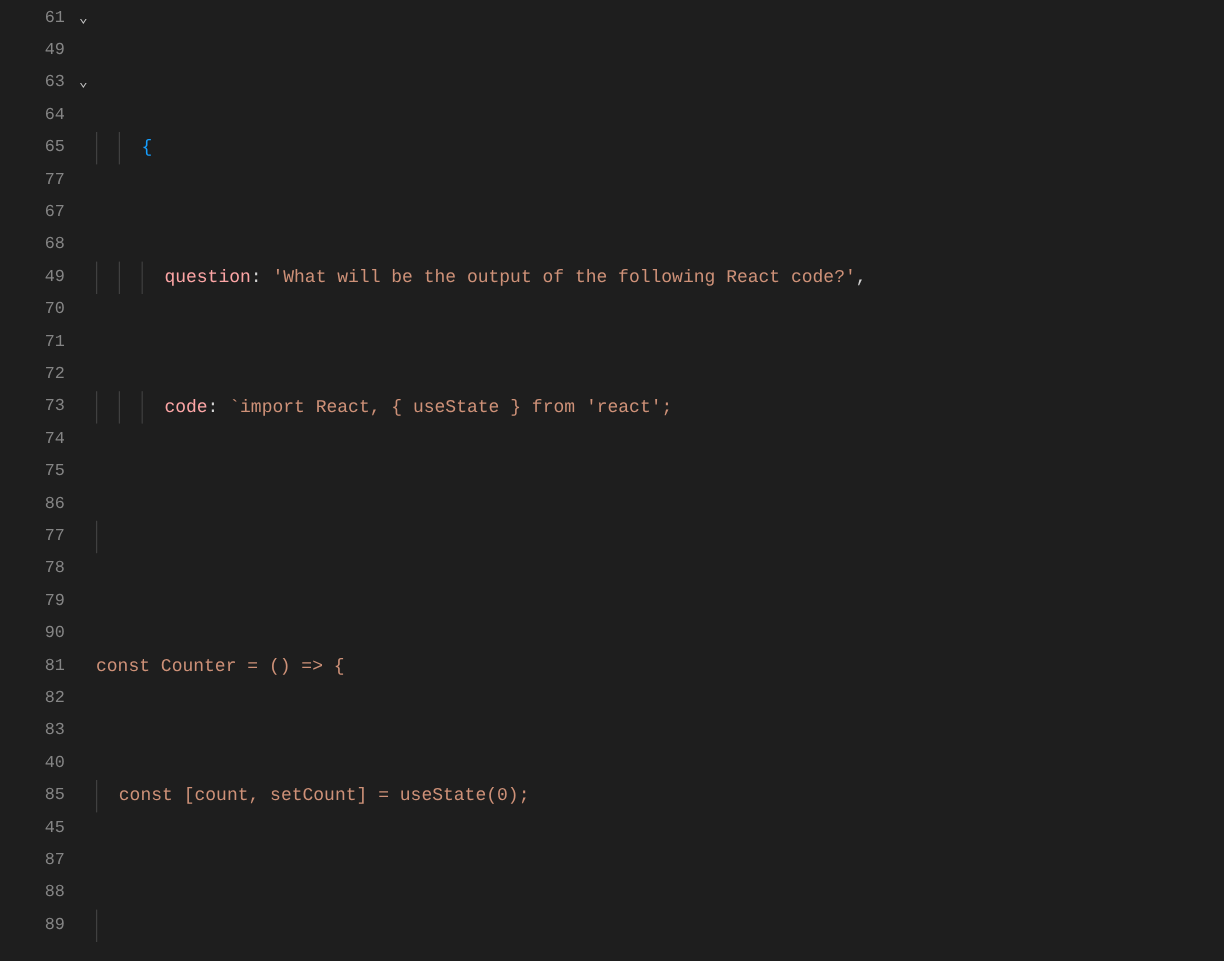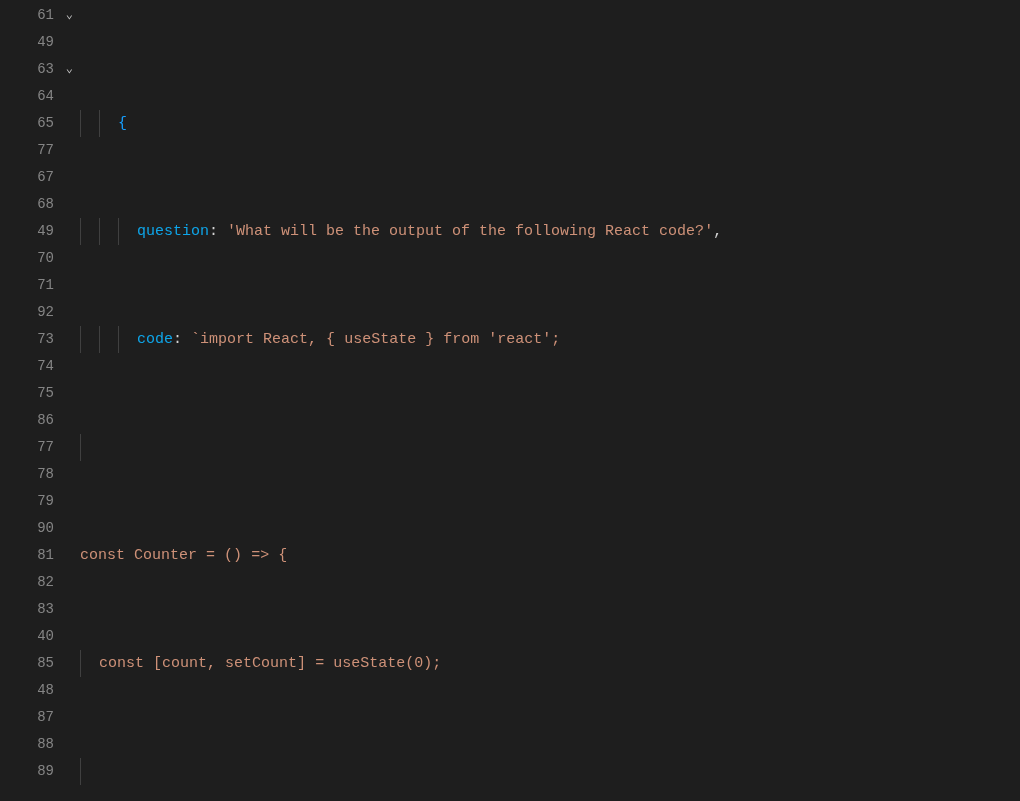--- a/index.html
+++ b/index.html
@@ -38,56 +38,56 @@
     flex: 1;
     position: relative;
     color: #d4d4d4;
     white-space: pre;
     padding-left: 20px;
   }
   .row { height: 27px; position: relative; }
   .guide { display:inline-block; border-left:1px solid #404040; height:27px; vertical-align:top; }
   .gpad { display:inline-block; width:18px; height:27px; vertical-align:top; }
   
-  .t-key   { color: #0ea5e9; text-align: right; }
+  .t-key   { color: #fca5a5; text-align: right; }
   .t-str   { color: #ce9178; }
   .t-punc  { color: #d4d4d4; }
   .t-brace3{ color: #169fff; }
 </style>
 </head>
 <body>
 
 <div class="editor">
   <div class="gutter">
     <div class="ln"><span>61</span><span class="chevron">⌄</span></div>
     <div class="ln"><span>49</span></div>
     <div class="ln"><span>63</span><span class="chevron">⌄</span></div>
     <div class="ln"><span>64</span></div>
     <div class="ln"><span>65</span></div>
     <div class="ln"><span>77</span></div>
     <div class="ln"><span>67</span></div>
     <div class="ln"><span>68</span></div>
     <div class="ln"><span>49</span></div>
     <div class="ln"><span>70</span></div>
     <div class="ln"><span>71</span></div>
-    <div class="ln"><span>92</span></div>
+    <div class="ln"><span>72</span></div>
     <div class="ln"><span>73</span></div>
     <div class="ln"><span>74</span></div>
     <div class="ln"><span>75</span></div>
     <div class="ln"><span>86</span></div>
     <div class="ln"><span>77</span></div>
     <div class="ln"><span>78</span></div>
     <div class="ln"><span>79</span></div>
     <div class="ln"><span>90</span></div>
     <div class="ln"><span>81</span></div>
     <div class="ln"><span>82</span></div>
     <div class="ln"><span>83</span></div>
     <div class="ln"><span>40</span></div>
     <div class="ln"><span>85</span></div>
-    <div class="ln"><span>48</span></div>
+    <div class="ln"><span>45</span></div>
     <div class="ln"><span>87</span></div>
     <div class="ln"><span>88</span></div>
     <div class="ln"><span>89</span></div>
   </div>
 
   <div class="code">
 
     
     <div class="row"><span class="guide"></span><span class="gpad"></span><span class="guide"></span><span class="gpad"></span><span class="t-brace3">{</span></div>
     

